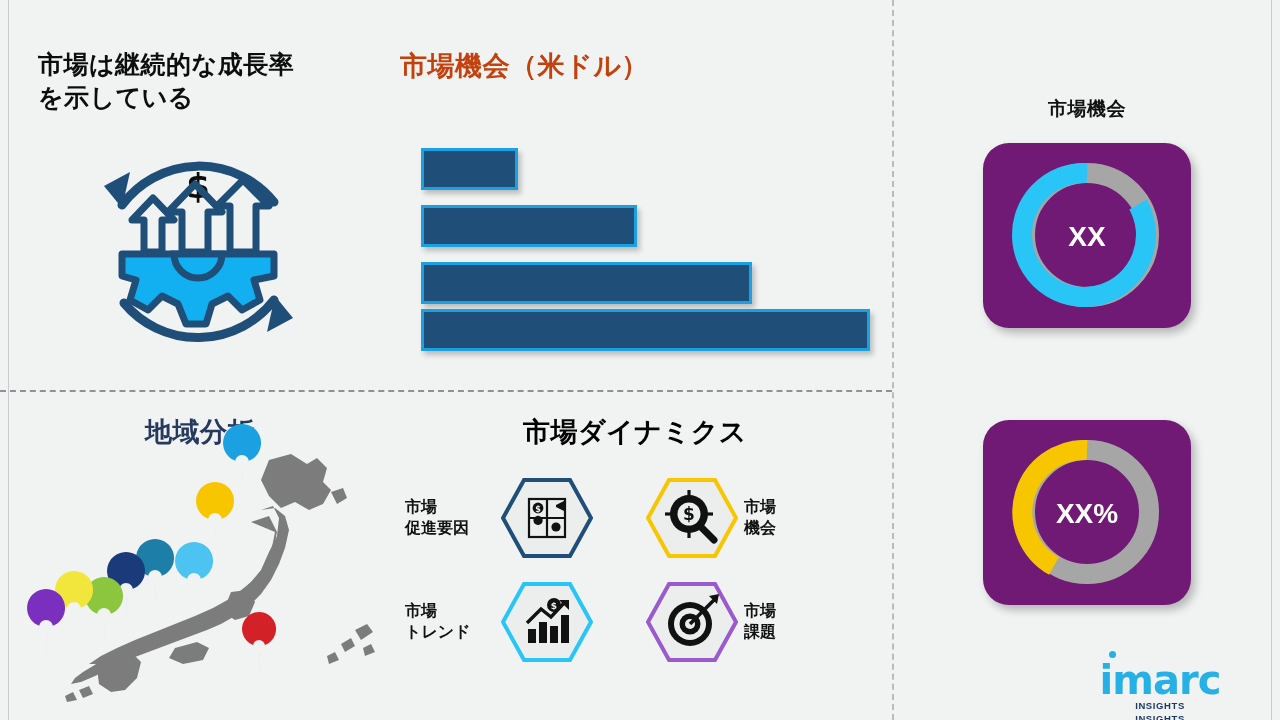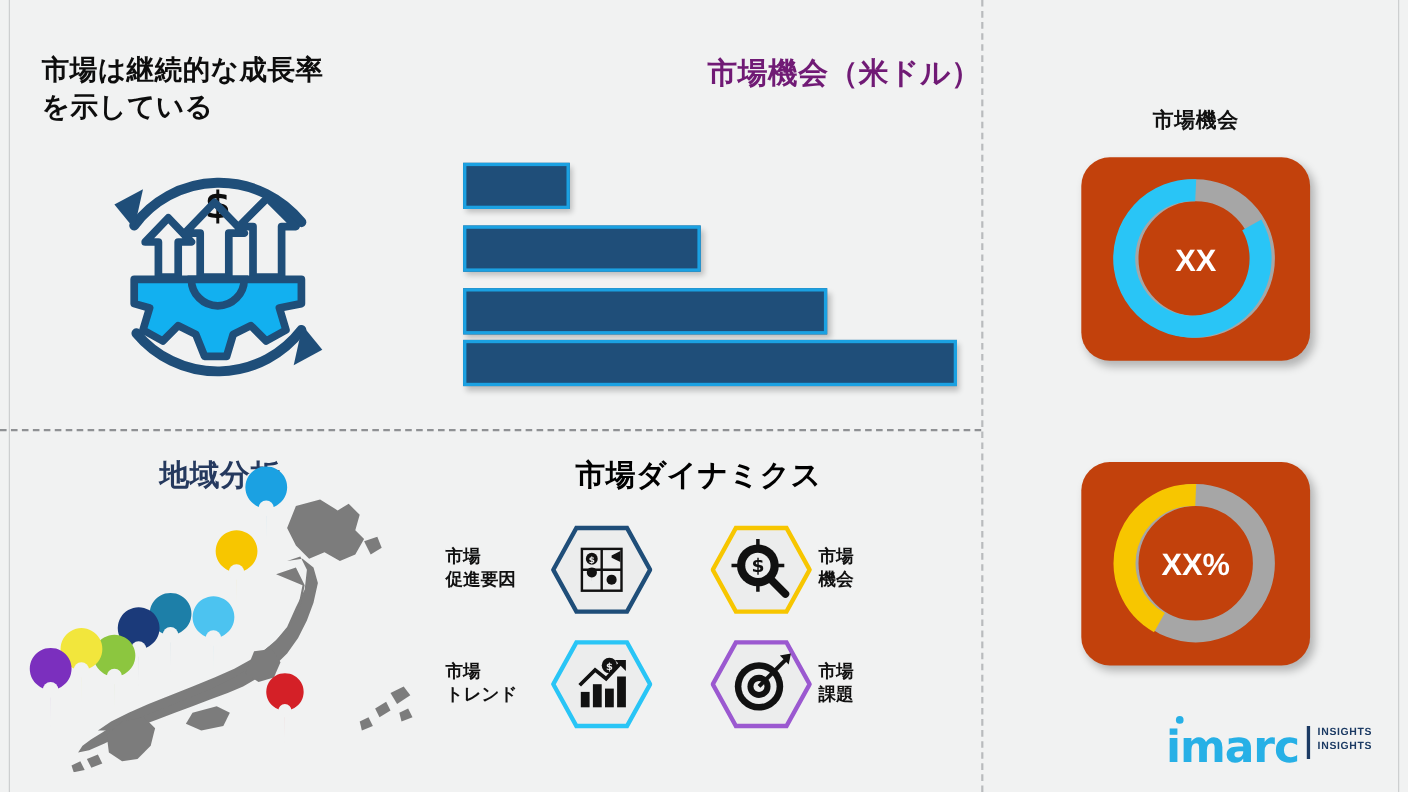--- a/index.html
+++ b/index.html
@@ -34,22 +34,22 @@
   .q1-title{
     position:absolute;left:38px;top:48px;width:345px;
     font-size:25px;font-weight:bold;color:#0d0d0d;line-height:1.32;
     letter-spacing:.5px;
   }
   .growth-icon{position:absolute;left:78px;top:140px;width:240px;height:225px;}
 
   
   .q2{position:absolute;left:400px;top:0;width:492px;height:390px;}
   .q2-title{
-    position:absolute;left:0;top:48px;width:492px;text-align:right;
-    font-size:27px;font-weight:bold;color:#701a75;letter-spacing:.5px;
+    position:absolute;left:0;top:48px;width:492px;text-align:left;
+    font-size:27px;font-weight:bold;color:#c2410c;letter-spacing:.5px;
   }
   .bars{position:absolute;left:21px;top:148px;width:460px;height:200px;}
   .bar{
     position:absolute;left:0;height:42px;
     background:#1f4e79;
     border:3px solid #1ba1e2;
     box-sizing:border-box;
     box-shadow:3px 4px 5px rgba(0,0,0,.22);
   }
 
@@ -84,21 +84,21 @@
   .dyn-cell.right .dyn-label{margin-left:6px;}
 
   
   .rail{position:absolute;left:894px;top:0;width:386px;height:720px;}
   .rail-label{
     position:absolute;width:386px;text-align:center;
     font-size:19px;font-weight:bold;color:#111;letter-spacing:.5px;
   }
   .donut-card{
     position:absolute;width:208px;height:185px;left:89px;
-    background:#c2410c;border-radius:26px;
+    background:#701a75;border-radius:26px;
     box-shadow:4px 5px 8px rgba(0,0,0,.25);
   }
   .donut-svg{position:absolute;left:0;top:0;}
   .donut-center{
     position:absolute;width:100%;text-align:center;
     color:#ffffff;font-weight:bold;font-size:28px;
   }
 
   
   .logo{position:absolute;left:1060px;top:660px;width:200px;height:46px;}
@@ -342,21 +342,21 @@
 
     <div class="donut-card" style="top:420px">
       <svg class="donut-svg" width="208" height="185" viewBox="0 0 208 185">
         <circle cx="104" cy="92" r="62" fill="none" stroke="#a6a6a6" stroke-width="20"></circle>
         <path d="M 104 30 A 62 62 0 0 0 71 146" fill="none" stroke="#f7c600" stroke-width="20"></path>
       </svg>
       <div class="donut-center" style="top:78px">XX%</div>
     </div>
   </div>
 
-  <div class="logo" style="display:flex;align-items:flex-start;">
+  <div class="logo" style="display:flex;align-items:center;flex-direction:column;">
     <div style="position:relative;">
       <div style="position:absolute;left:9px;top:-9px;width:7px;height:7px;
                   border-radius:50%;background:#27b0e6;"></div>
       <div class="logo-mark">imarc</div>
     </div>
     <div class="logo-bar"></div>
     <div>
       <div class="logo-tag">INSIGHTS</div>
       <div class="logo-tag">INSIGHTS</div>
     </div>

